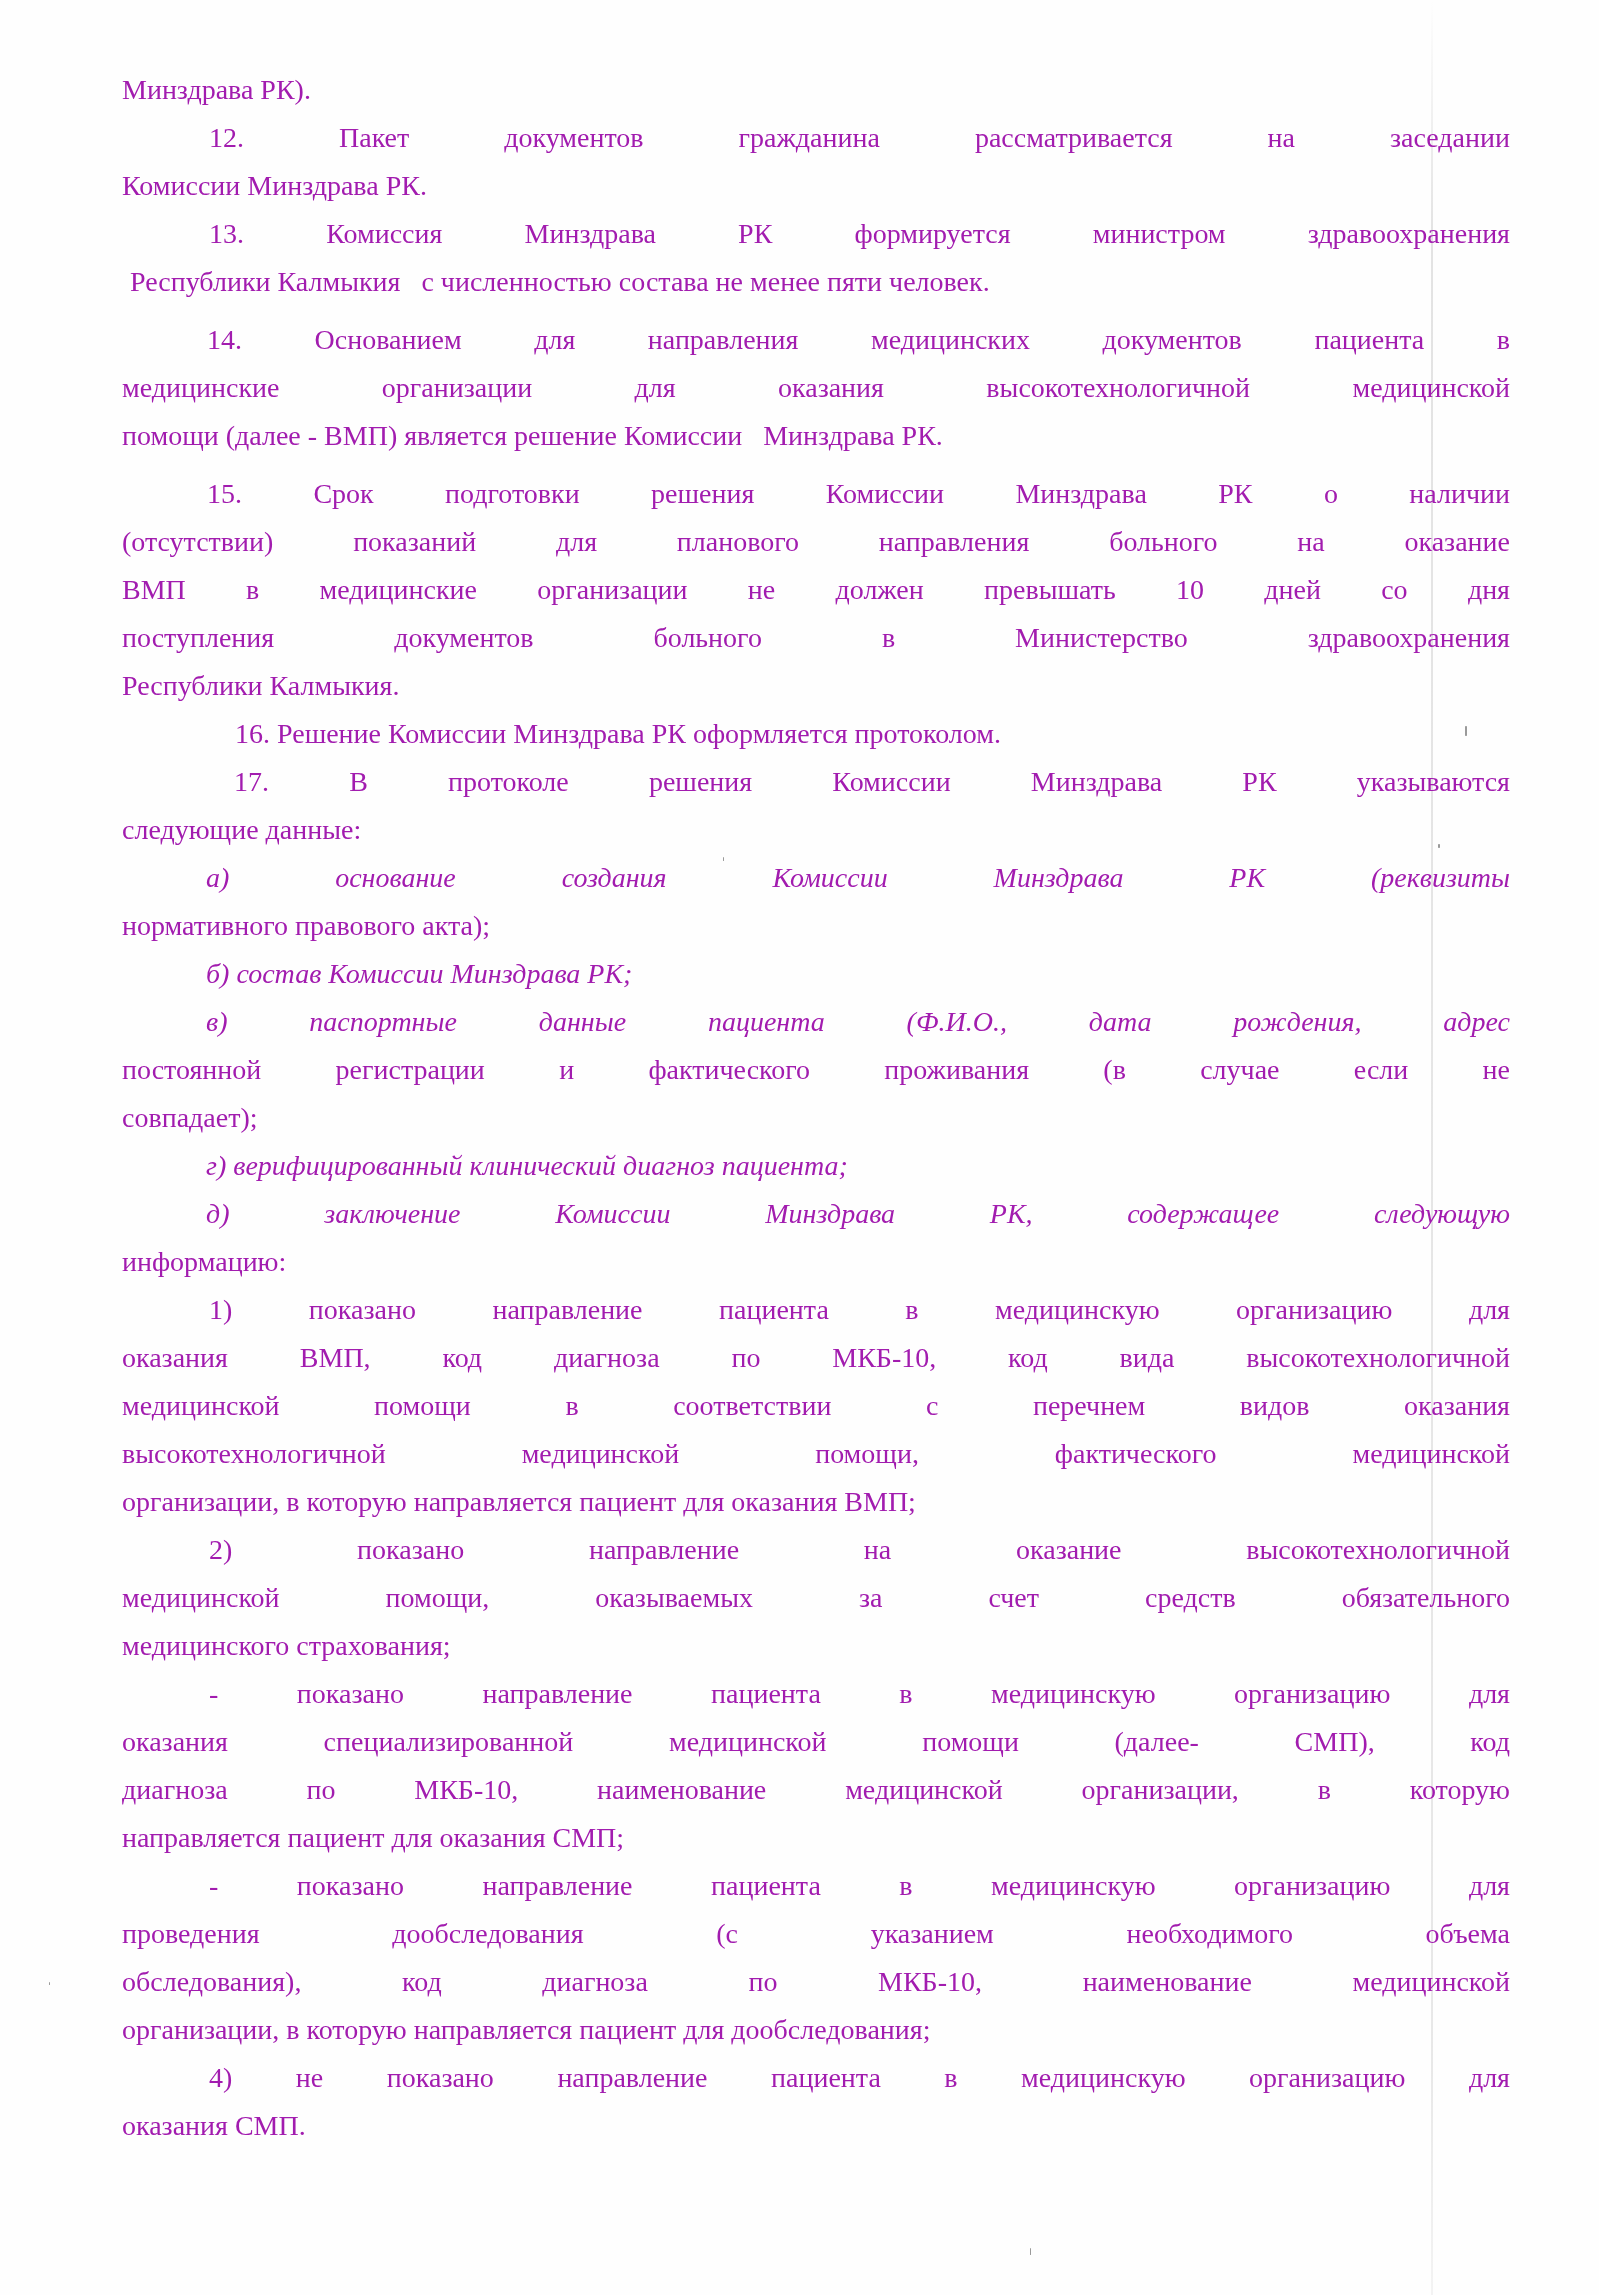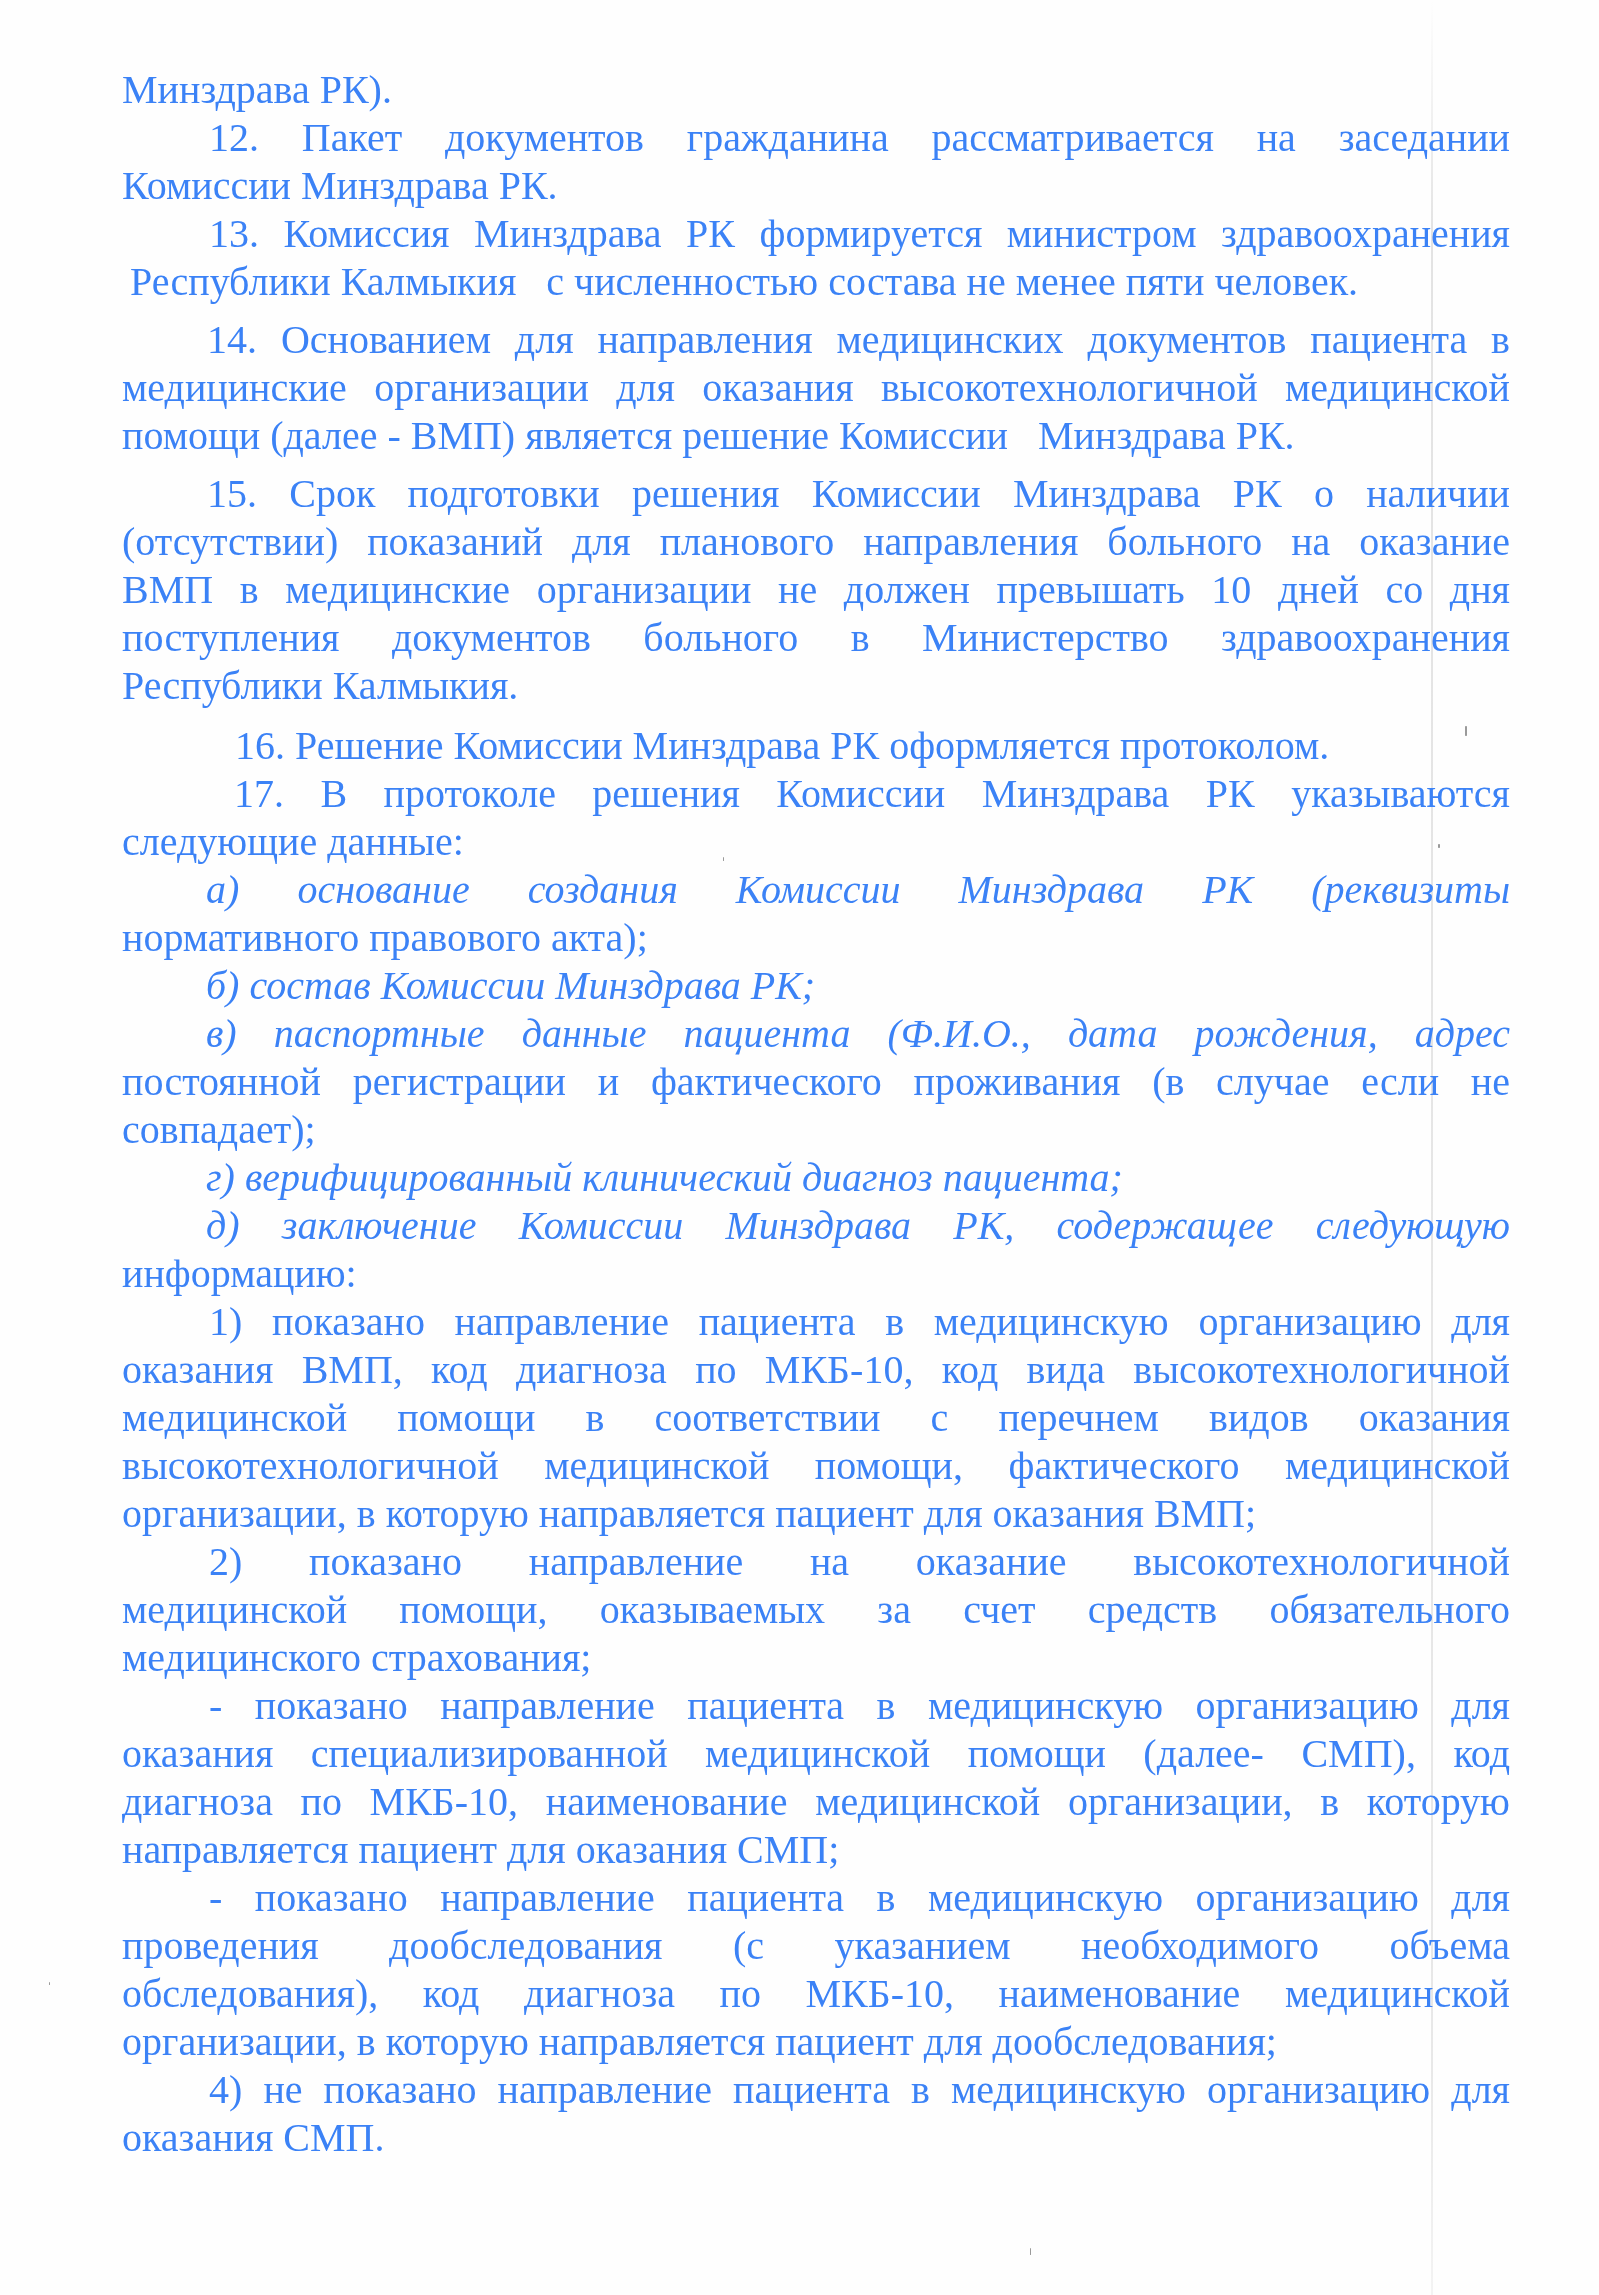--- a/index.html
+++ b/index.html
@@ -22,40 +22,40 @@
     width: 2.1px; height: 2295px;
     background: linear-gradient(to bottom, rgba(200,200,200,0.0), rgba(205,205,205,0.55) 10%, rgba(205,205,205,0.45) 90%, rgba(200,200,200,0.2));
   }
   .speck { position: absolute; background: #9a9a9a; border-radius: 0.7px; }
   .text-block {
     position: absolute;
     left: 122px;
     top: 66px;
     width: 1388px;
     font-family: "Liberation Serif", "DejaVu Serif", serif;
-    font-size: 40px;
-    color: #3b82f6;
+    font-size: 28px;
+    color: #a21caf;
   }
   .ln {
     height: 48px;
     line-height: 48px;
     white-space: nowrap;
     overflow: visible;
   }
   .ln.j {
     white-space: normal;
     text-align: justify;
     text-align-last: justify;
     height: 48px;
     overflow: hidden;
   }
   .ln.l { text-align: left; }
   .i12 { padding-left: 87px; }
   .i14 { padding-left: 85px; margin-top: 10px; }
-  .i16 { padding-left: 113px; margin-top: 12px; }
+  .i16 { padding-left: 113px; }
   .i17 { padding-left: 112px; }
   .ia  { padding-left: 84px; font-style: italic; }
   .i1  { padding-left: 87px; }
 </style>
 </head>
 <body>
 
 <div class="page">
   <div class="scan-line"></div>
   <div class="speck" style="left:1465px;top:726px;width:2.1px;height:10px;"></div>

